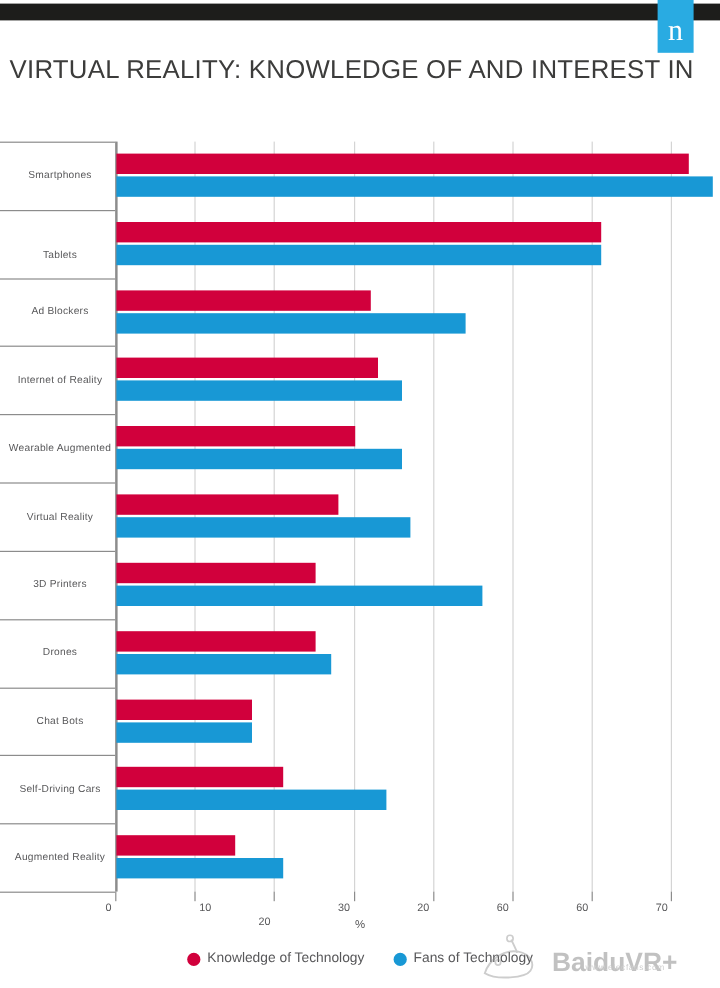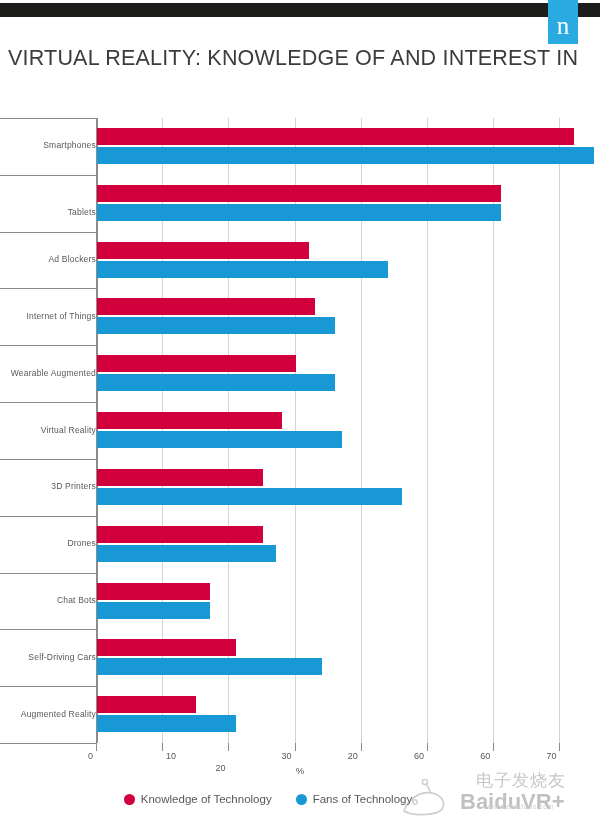--- a/index.html
+++ b/index.html
@@ -76,21 +76,21 @@
     position: absolute;
     left: 96px; top: 0;
     width: 2px; height: 625px;
     background: #8c8c8c;
   }
 
   .cat-label {
     position: absolute;
     right: 504px;           
     width: 92px;
-    text-align: right;
+    text-align: center;
     font-size: 8.5px;
     color: #58585a;
     letter-spacing: 0.2px;
     white-space: nowrap;
   }
 
   .bar {
     position: absolute;
     left: 97px;
     height: 17px;
@@ -118,21 +118,21 @@
     left: 0; width: 600px;
     text-align: center;
     font-size: 9.5px;
     color: #58585a;
   }
 
   
   #legend {
     position: absolute;
     left: 0; top: 793px;
-    width: 536px;
+    width: 600px;
     display: flex;
     justify-content: center;
     gap: 24px;
     font-size: 11.5px;
     color: #58585a;
   }
   .legend-item {
     display: flex;
     align-items: center;
     gap: 6px;
@@ -242,21 +242,21 @@
       <div class="bar fans" title="Chat Bots — Fans of Technology: 17%" style="top: 483.545px; width: 112.54px;"></div>
       <div class="bar knowledge" title="Self-Driving Cars — Knowledge of Technology: 21%" style="top: 521.364px; width: 139.02px;"></div>
       <div class="bar fans" title="Self-Driving Cars — Fans of Technology: 34%" style="top: 540.364px; width: 225.08px;"></div>
       <div class="bar knowledge" title="Augmented Reality — Knowledge of Technology: 15%" style="top: 578.182px; width: 99.3px;"></div>
       <div class="bar fans" title="Augmented Reality — Fans of Technology: 21%" style="top: 597.182px; width: 139.02px;"></div>
     </div>
   <div id="labels-layer">
       <div class="cat-label" style="top: 22.4091px;">Smartphones</div>
       <div class="cat-label" style="top: 89px;">Tablets</div>
       <div class="cat-label" style="top: 136.045px;">Ad Blockers</div>
-      <div class="cat-label" style="top: 192.864px;">Internet of Things</div>
+      <div class="cat-label" style="top: 192.864px;">Internet of Reality</div>
       <div class="cat-label" style="top: 249.682px;">Wearable Augmented</div>
       <div class="cat-label" style="top: 306.5px;">Virtual Reality</div>
       <div class="cat-label" style="top: 363.318px;">3D Printers</div>
       <div class="cat-label" style="top: 420.136px;">Drones</div>
       <div class="cat-label" style="top: 476.955px;">Chat Bots</div>
       <div class="cat-label" style="top: 533.773px;">Self-Driving Cars</div>
       <div class="cat-label" style="top: 590.591px;">Augmented Reality</div>
     </div>
 </div>
 
@@ -274,21 +274,20 @@
   </div>
 </div>
 
 <div id="watermark">
   <svg class="wm-mascot" viewBox="0 0 66 40">
     <path d="M6 34 C10 22 22 14 34 16 C44 18 48 26 44 32 C40 38 16 40 6 34 Z" fill="none" stroke="#8a8a8a" stroke-width="1.6"></path>
     <path d="M28 6 C30 10 32 14 33 17" fill="none" stroke="#8a8a8a" stroke-width="1.6"></path>
     <circle cx="27" cy="5" r="2.6" fill="none" stroke="#8a8a8a" stroke-width="1.4"></circle>
     <circle cx="17" cy="25" r="2.2" fill="none" stroke="#8a8a8a" stroke-width="1.4"></circle>
   </svg>
-  <div class="wm-text">电子发烧友</div>
   <div class="wm-brand">BaiduVR+</div>
   <div class="wm-url">www.elecfans.com</div>
 </div>
 
 <div class="tick-mark" style="left: 96px;"></div>
 <div class="tick-label" style="left: 96px;">0</div>
 <div class="tick-mark" style="left: 162.2px;"></div>
 <div class="tick-label" style="left: 179px;">10</div>
 <div class="tick-mark" style="left: 228.4px;"></div>
 <div class="tick-label" style="left: 228.4px; margin-top: 12px;">20</div>

